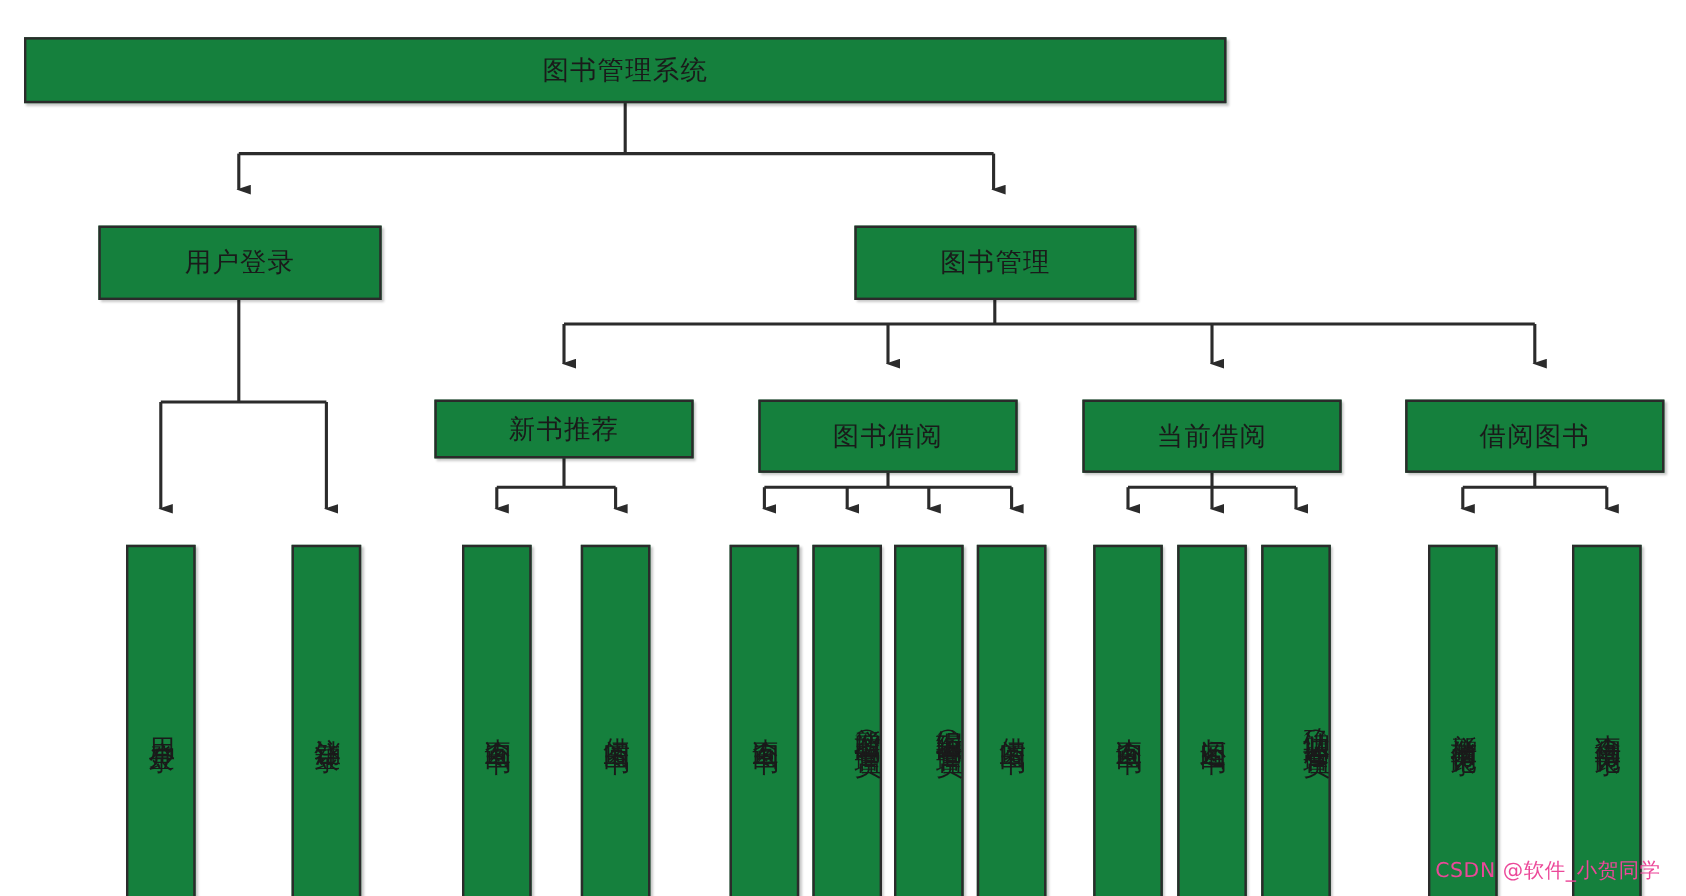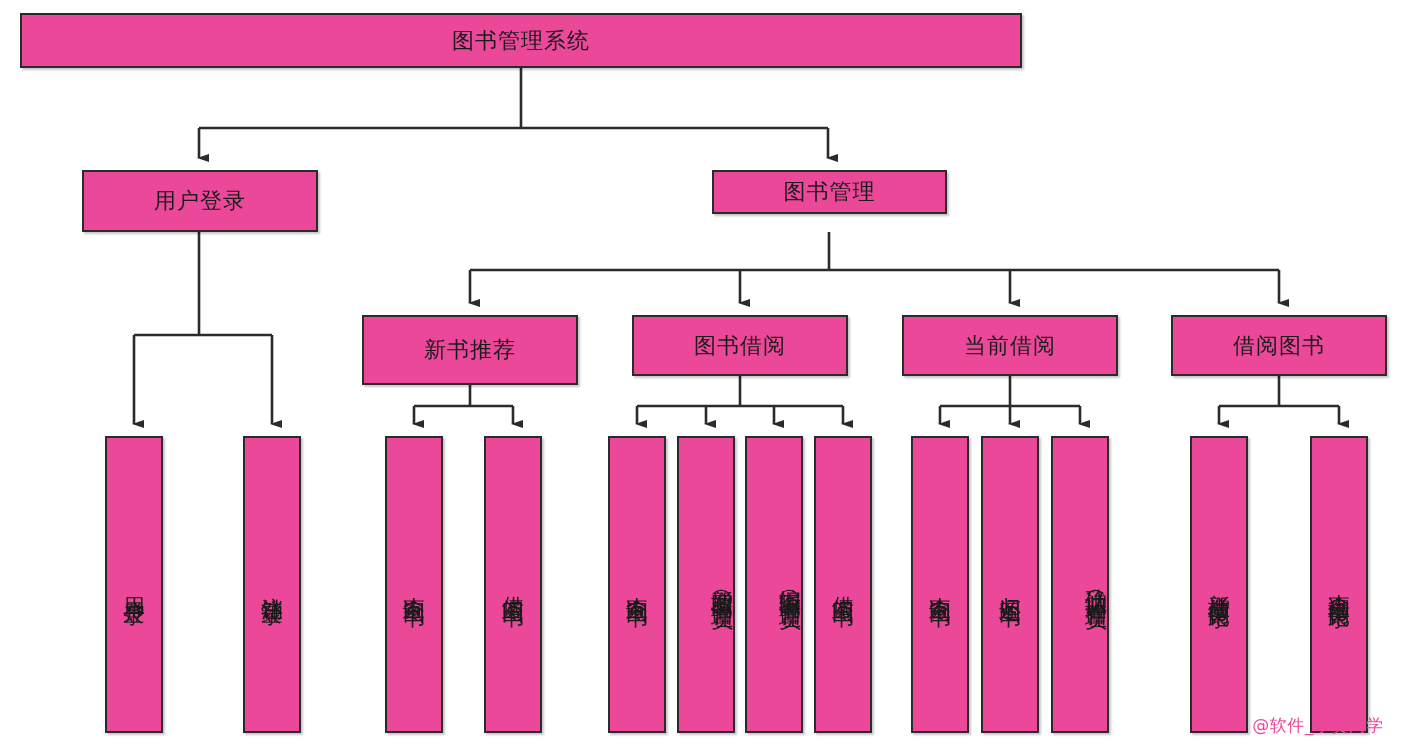--- a/index.html
+++ b/index.html
@@ -20,27 +20,28 @@
   svg.layer {
     position: absolute;
     top: 0;
     left: 0;
     width: 1405px;
     height: 747px;
   }
   .node {
     position: absolute;
     box-sizing: border-box;
-    background: #ec4899;
+    background: #15803d;
     border: 2px solid #2b2b2b;
     box-shadow: 2px 2px 2px rgba(0,0,0,0.22);
     display: flex;
     align-items: center;
     justify-content: center;
     color: #1a1a1a;
+    margin-top: 18px;
   }
   .node-h {
     font-size: 22px;
     letter-spacing: 1px;
     white-space: nowrap;
   }
   .node-v {
     writing-mode: vertical-rl;
     text-orientation: upright;
     font-size: 22px;
@@ -113,25 +114,25 @@
     </g>
   </svg>
 
   <div class="node node-h" style="left:20px; top:13px; width:1002px; height:55px;">
     <span>图书管理系统</span>
   </div>
 
   <div class="node node-h" style="left:82px; top:170px; width:236px; height:62px;">
     <span>用户登录</span>
   </div>
-  <div class="node node-h" style="left:712px; top:170px; width:235px; height:44px;">
+  <div class="node node-h" style="left:712px; top:170px; width:235px; height:62px;">
     <span>图书管理</span>
   </div>
 
-  <div class="node node-h" style="left:362px; top:315px; width:216px; height:70px;">
+  <div class="node node-h" style="left:362px; top:315px; width:216px; height:49px;">
     <span>新书推荐</span>
   </div>
   <div class="node node-h" style="left:632px; top:315px; width:216px; height:61px;">
     <span>图书借阅</span>
   </div>
   <div class="node node-h" style="left:902px; top:315px; width:216px; height:61px;">
     <span>当前借阅</span>
   </div>
   <div class="node node-h" style="left:1171px; top:315px; width:216px; height:61px;">
     <span>借阅图书</span>

